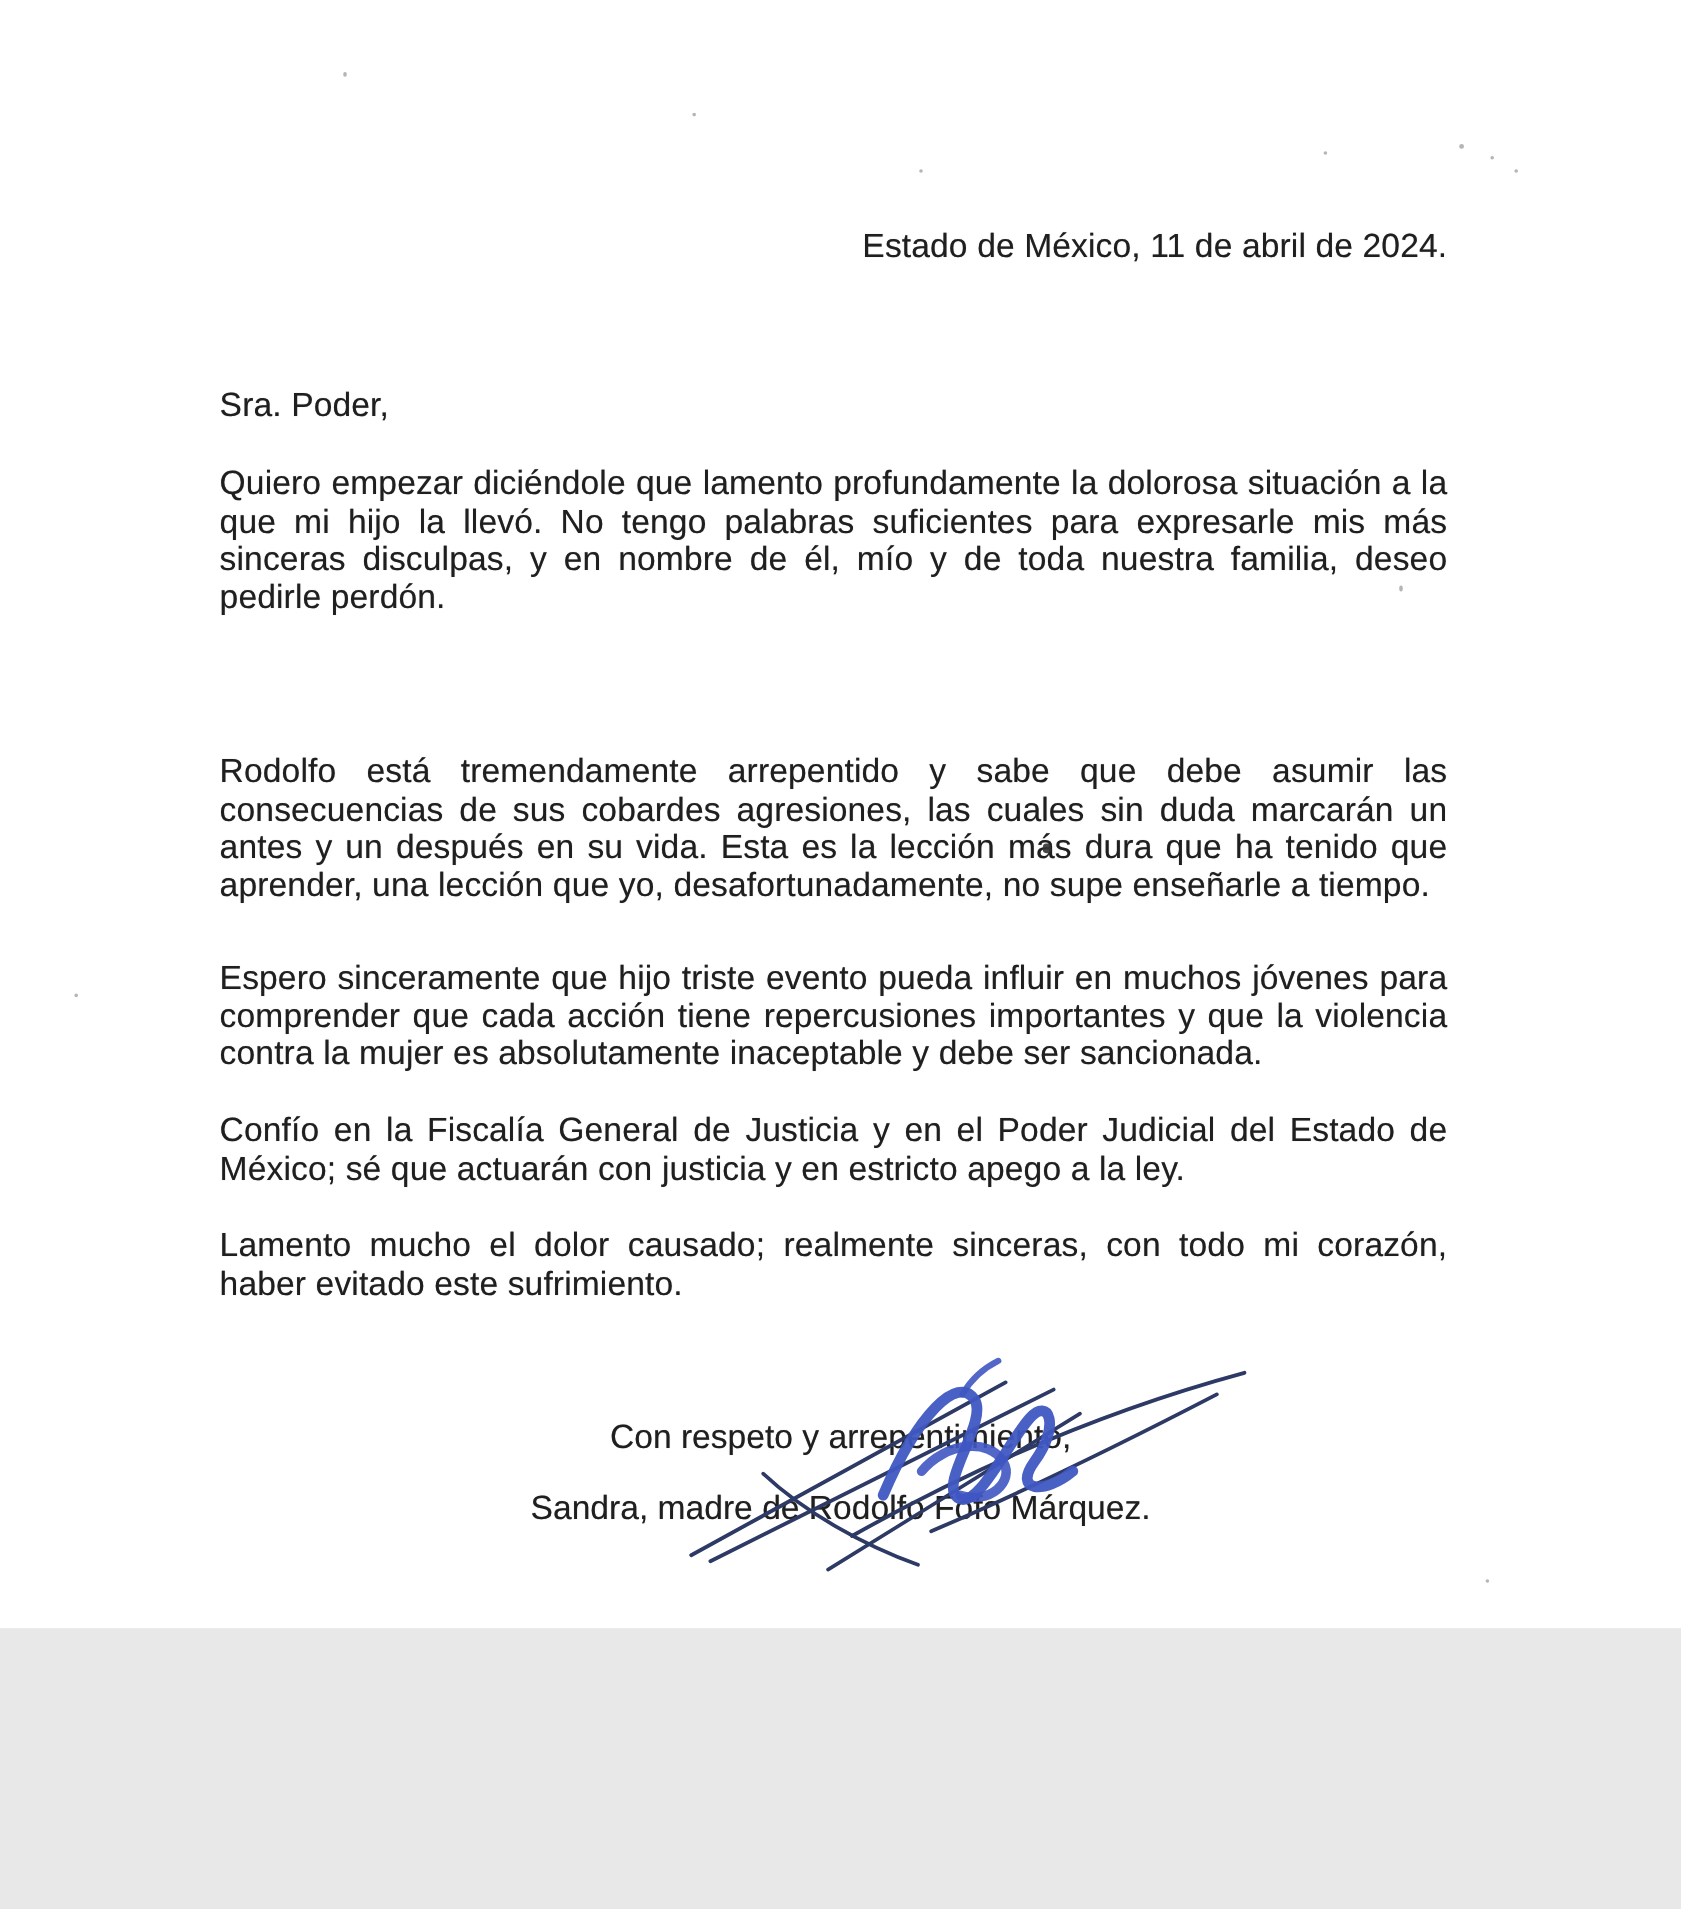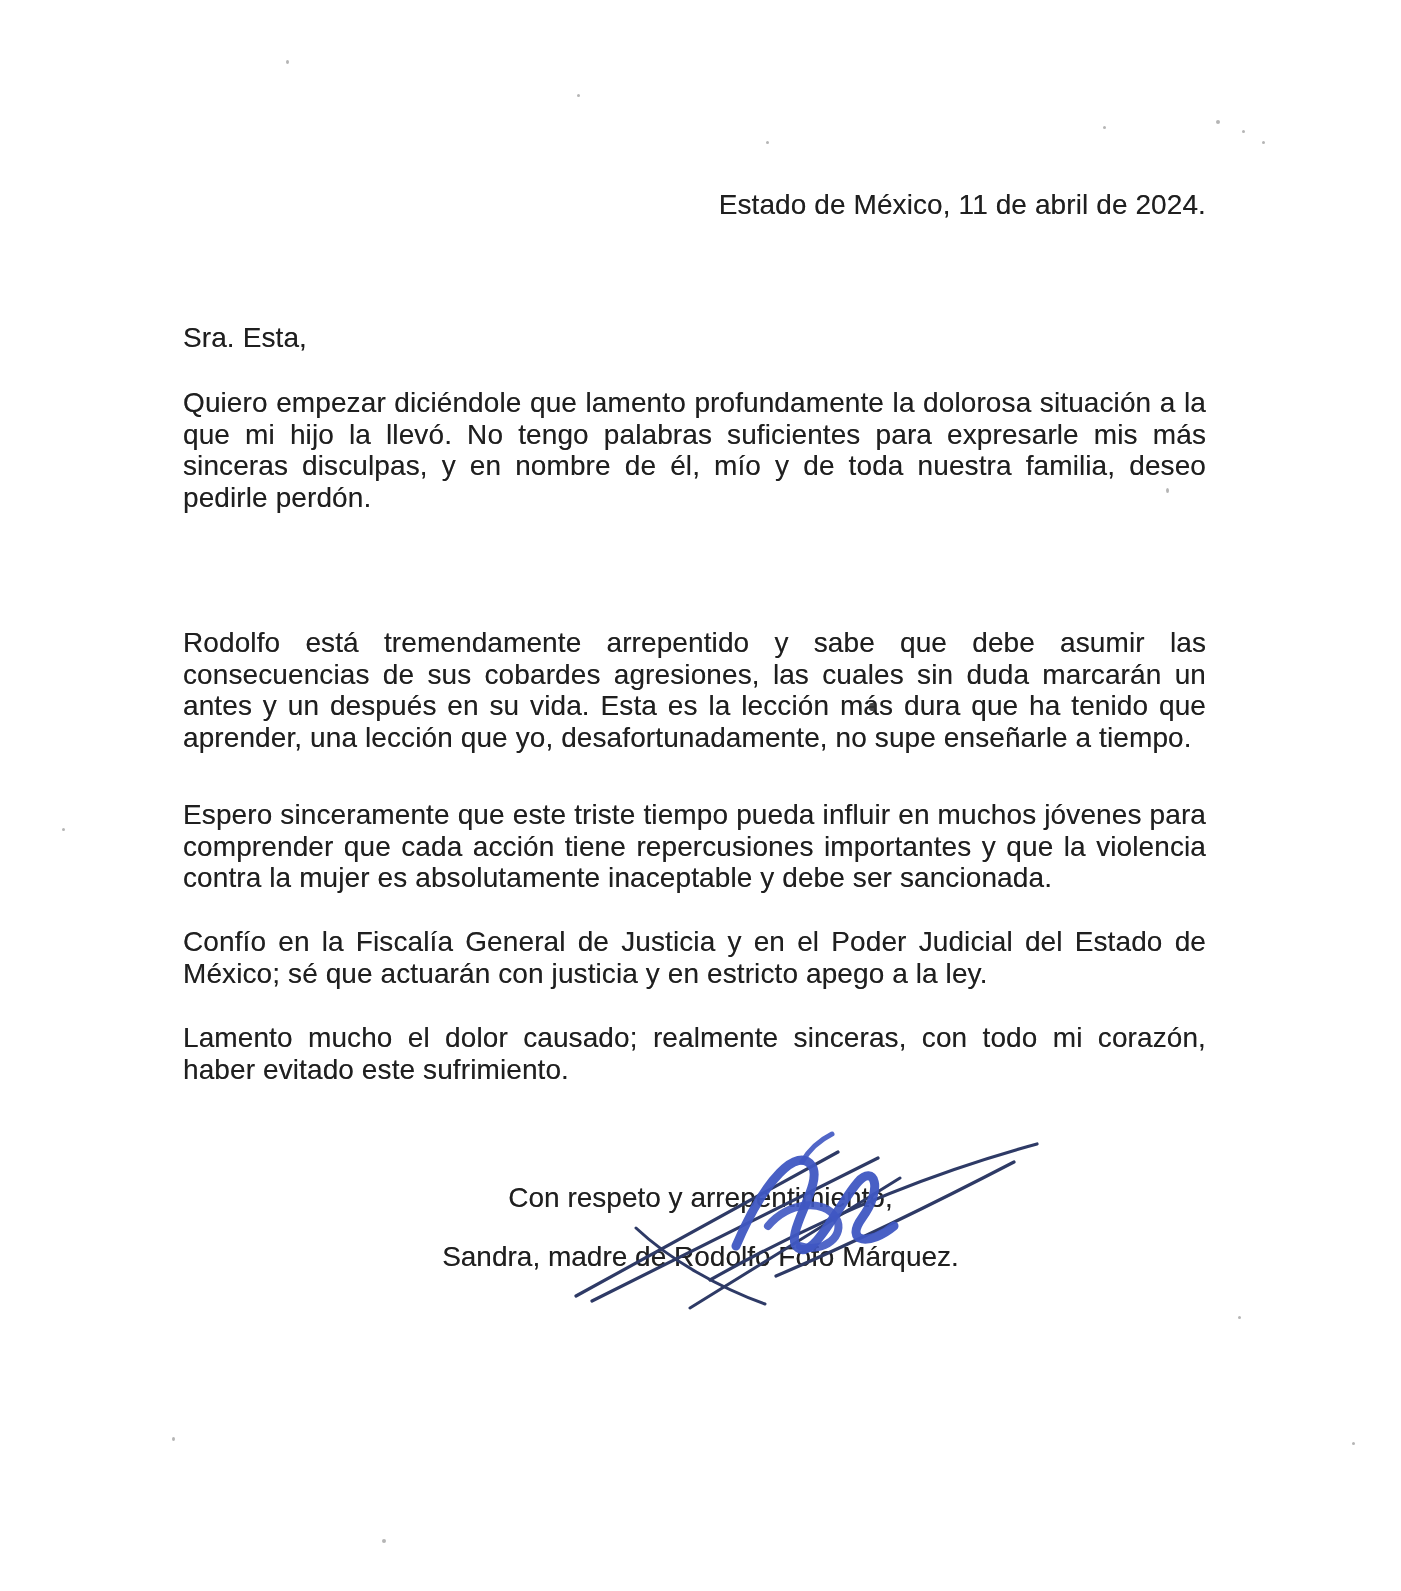--- a/index.html
+++ b/index.html
@@ -1,20 +1,20 @@
 <!DOCTYPE html>
 <html><head>
 <meta charset="utf-8">
 <title>Scanned Letter</title>
 <style>
   html, body { margin: 0; padding: 0; background: #e8e8e8; }
   .page {
     position: relative;
     width: 1401px;
-    height: 1591px;
+    height: 1357px;
     margin: 0 auto;
     background: #ffffff;
     overflow: hidden;
     font-family: "Liberation Sans", "DejaVu Sans", sans-serif;
     color: #1f1f1f;
   }
   .textblock {
     position: absolute;
     left: 183px;
     width: 1023px;
@@ -60,28 +60,28 @@
   }
   .speck.dark { background: #333333; opacity: 0.9; border-radius: 40%; }
 </style>
 </head>
 <body>
 
 <div class="page">
 
   <div class="textblock dateline">Estado de México, 11 de abril de 2024.</div>
 
-  <div class="textblock salutation">Sra. Esta,</div>
+  <div class="textblock salutation">Sra. Poder,</div>
 
   <div class="textblock para p1">Quiero empezar diciéndole que lamento profundamente la dolorosa situación a la que mi hijo la llevó. No tengo palabras suficientes para expresarle mis más sinceras disculpas, y en nombre de él, mío y de toda nuestra familia, deseo pedirle perdón.</div>
 
 
   <div class="textblock para p3">Rodolfo está tremendamente arrepentido y sabe que debe asumir las consecuencias de sus cobardes agresiones, las cuales sin duda marcarán un antes y un después en su vida. Esta es la lección más dura que ha tenido que aprender, una lección que yo, desafortunadamente, no supe enseñarle a tiempo.</div>
 
-  <div class="textblock para p4">Espero sinceramente que este triste tiempo pueda influir en muchos jóvenes para comprender que cada acción tiene repercusiones importantes y que la violencia contra la mujer es absolutamente inaceptable y debe ser sancionada.</div>
+  <div class="textblock para p4">Espero sinceramente que hijo triste evento pueda influir en muchos jóvenes para comprender que cada acción tiene repercusiones importantes y que la violencia contra la mujer es absolutamente inaceptable y debe ser sancionada.</div>
 
   <div class="textblock para p5">Confío en la Fiscalía General de Justicia y en el Poder Judicial del Estado de México; sé que actuarán con justicia y en estricto apego a la ley.</div>
 
   <div class="textblock para p6">Lamento mucho el dolor causado; realmente sinceras, con todo mi corazón, haber evitado este sufrimiento.</div>
 
   <div class="centerblock closing">Con respeto y arrepentimiento,</div>
 
   <div class="centerblock signname">Sandra, madre de Rodolfo Fofo Márquez.</div>
 
   <svg class="signature-svg" viewBox="0 0 520 200" xmlns="http://www.w3.org/2000/svg">

